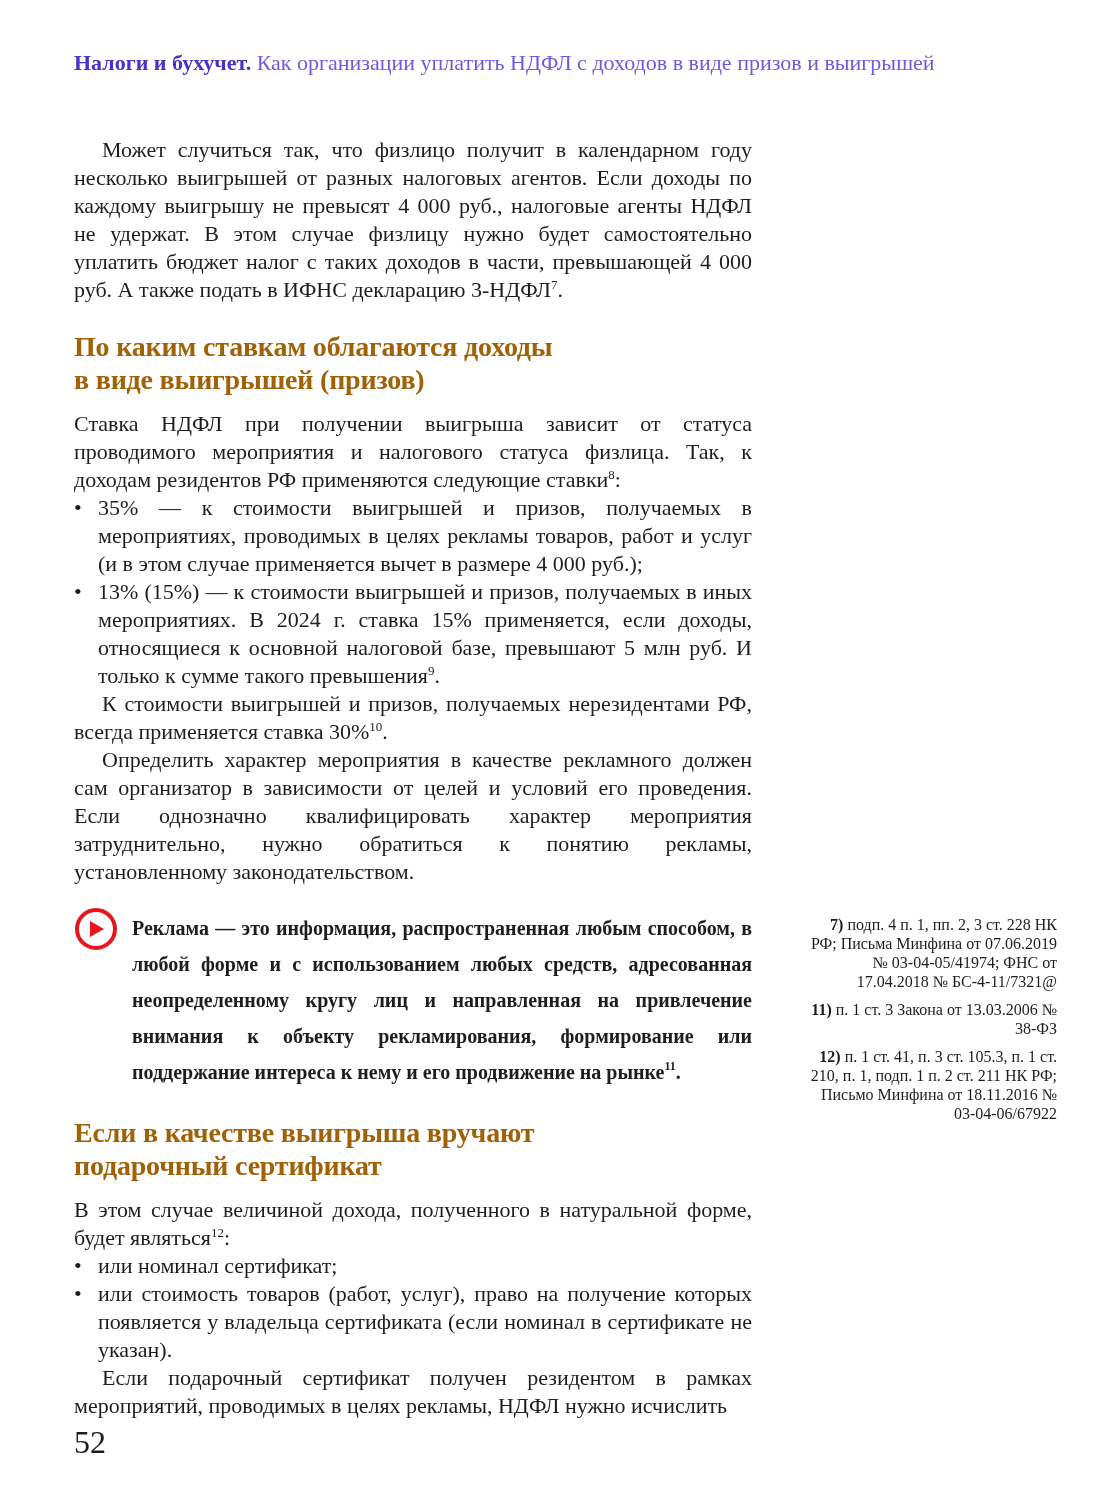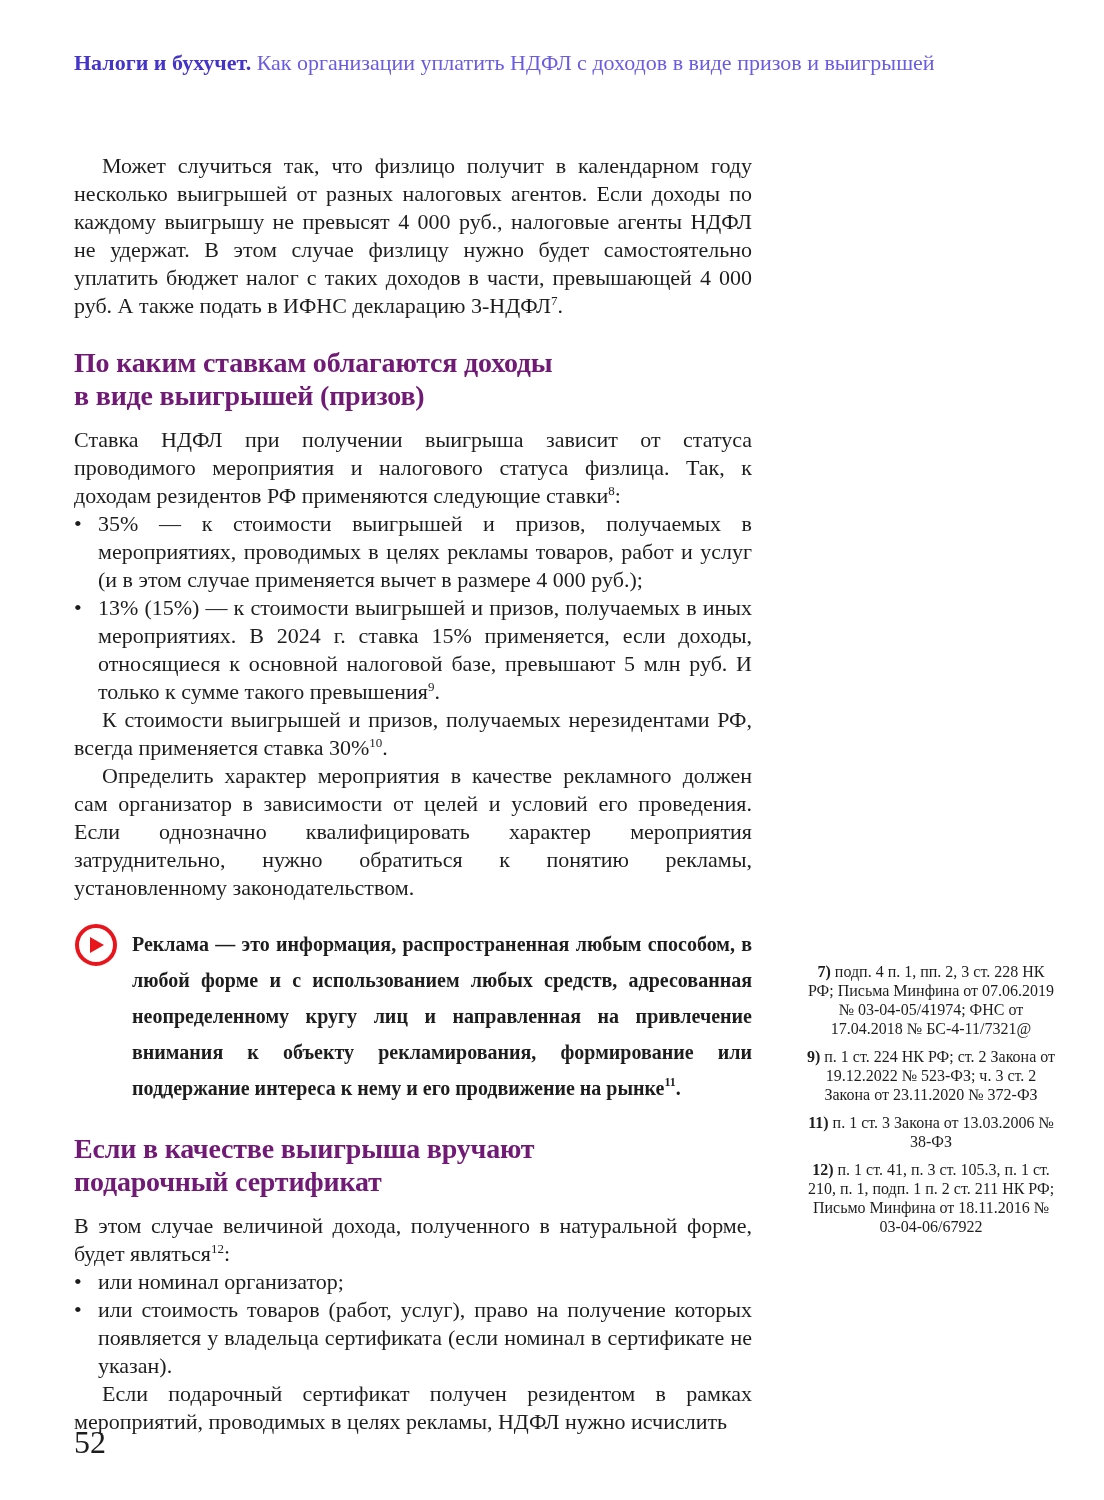--- a/index.html
+++ b/index.html
@@ -20,29 +20,29 @@
   }
   
   .runhead{
     position:absolute;left:62px;top:50px;width:990px;
     font-size:22px;line-height:26px;white-space:nowrap;
   }
   .runhead .brand{font-weight:bold;color:var(--brand-dark,#4434c8);}
   .runhead .art{color:var(--brand-light,#6a5ce0);}
   
   .main{
-    position:absolute;left:62px;top:152px;width:678px;
+    position:absolute;left:62px;top:136px;width:678px;
     font-size:22px;line-height:28px;text-align:justify;
   }
   .main p{margin:0;}
   .indent{text-indent:28px;}
   h2.sect{
     font-size:28px;line-height:33px;font-weight:bold;
     margin:26px 0 14px;white-space:pre-line;text-align:left;
-    color:#701a75;letter-spacing:-0.2px;
+    color:#a16207;letter-spacing:-0.2px;
   }
   ul.blist{list-style:none;margin:0;padding:0;}
   ul.blist li{display:flex;}
   .bmark{flex:0 0 24px;text-align:left;}
   .btext{flex:1;text-align:justify;}
   sup{
     font-size:13px;line-height:0;vertical-align:baseline;
     position:relative;top:-8px;
   }
   
@@ -55,22 +55,22 @@
   .callout-icon-tri{
     position:absolute;left:11px;top:9px;width:0;height:0;
     border-left:14px solid var(--accent-red,#e8151c);
     border-top:8px solid transparent;border-bottom:8px solid transparent;
   }
   .callout-title{font-size:23px;line-height:28px;font-weight:bold;margin:0 0 8px;}
   .callout-body{font-size:20px;line-height:36px;font-weight:bold;margin:0;text-align:justify;}
   .callout-body sup{font-size:12px;top:-9px;}
   
   .footnotes{
-    position:absolute;left:793px;top:962px;width:252px;
-    font-size:16px;line-height:19px;text-align:center;
+    position:absolute;left:793px;top:915px;width:252px;
+    font-size:16px;line-height:19px;text-align:right;
   }
   .fn{margin:0 0 9px;}
   .fn b{font-weight:bold;}
   
   .pagenum{position:absolute;left:62px;top:1428px;font-size:32px;line-height:28px;}
 </style>
 </head>
 <body>
 
 <div class="page">
@@ -112,42 +112,38 @@
     </div>
 
     <h2 class="sect">Если в качестве выигрыша вручают
 подарочный сертификат</h2>
 
     <p><span>В этом случае величиной дохода, полученного в натуральной форме, будет являться</span><sup>12</sup><span>:</span></p>
 
     <ul class="blist">
       <li>
         <span class="bmark">•</span>
-        <span class="btext"><span>или номинал организатор;</span></span>
+        <span class="btext"><span>или номинал сертификат;</span></span>
       </li>
       <li>
         <span class="bmark">•</span>
         <span class="btext"><span>или стоимость товаров (работ, услуг), право на получение которых появляется у владельца сертификата (если номинал в сертификате не указан).</span></span>
       </li>
     </ul>
 
     <p class="indent">Если подарочный сертификат получен резидентом в рамках мероприятий, проводимых в целях рекламы, НДФЛ нужно исчислить</p>
 
   </div>
 
   <aside class="footnotes">
     <p class="fn">
       <b>7)</b>
       <span>подп. 4 п. 1, пп. 2, 3 ст. 228 НК РФ; Письма Минфина от 07.06.2019 № 03-04-05/41974; ФНС от 17.04.2018 № БС-4-11/7321@</span>
     </p>
     <p class="fn">
-      <b>9)</b>
-      <span>п. 1 ст. 224 НК РФ; ст. 2 Закона от 19.12.2022 № 523-ФЗ; ч. 3 ст. 2 Закона от 23.11.2020 № 372-ФЗ</span>
-    </p>
-    <p class="fn">
       <b>11)</b>
       <span>п. 1 ст. 3 Закона от 13.03.2006 № 38-ФЗ</span>
     </p>
     <p class="fn">
       <b>12)</b>
       <span>п. 1 ст. 41, п. 3 ст. 105.3, п. 1 ст. 210, п. 1, подп. 1 п. 2 ст. 211 НК РФ; Письмо Минфина от 18.11.2016 № 03-04-06/67922</span>
     </p>
   </aside>
 
   <div class="pagenum">52</div>

